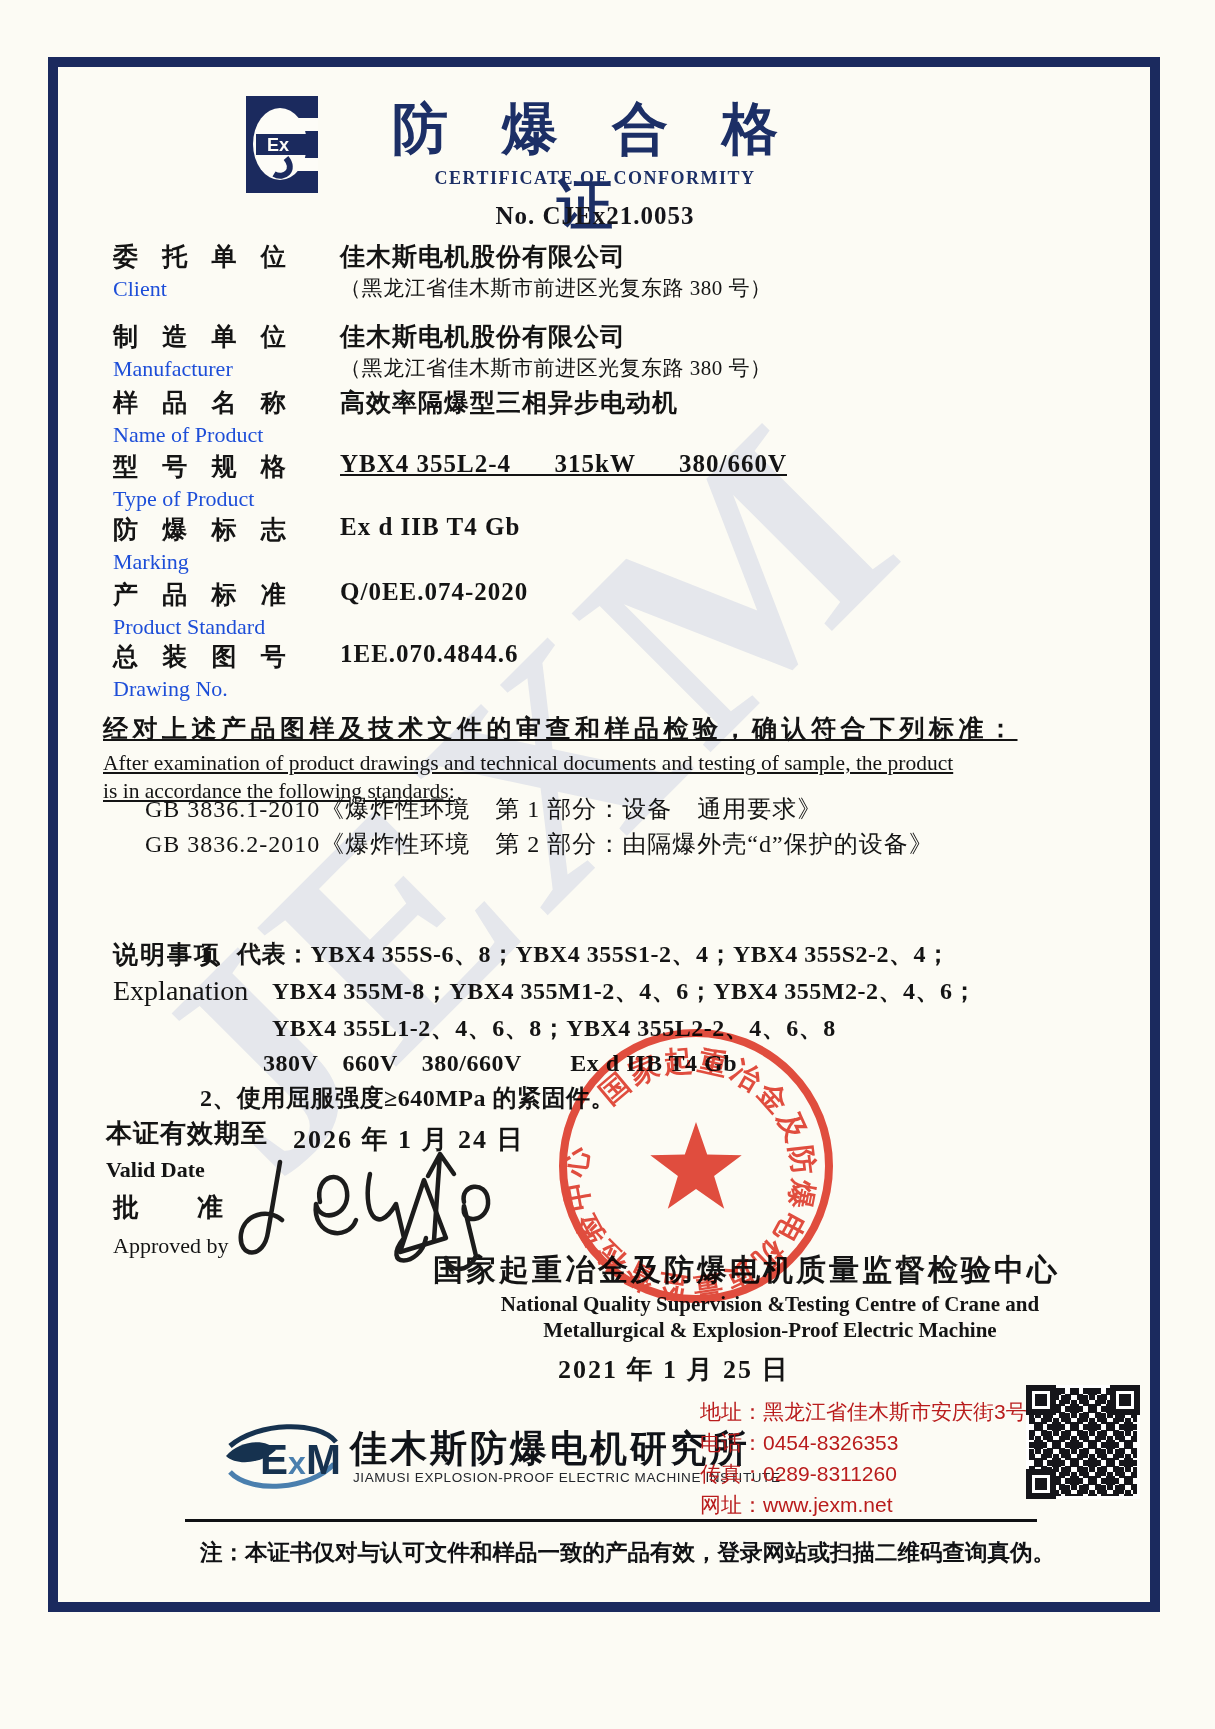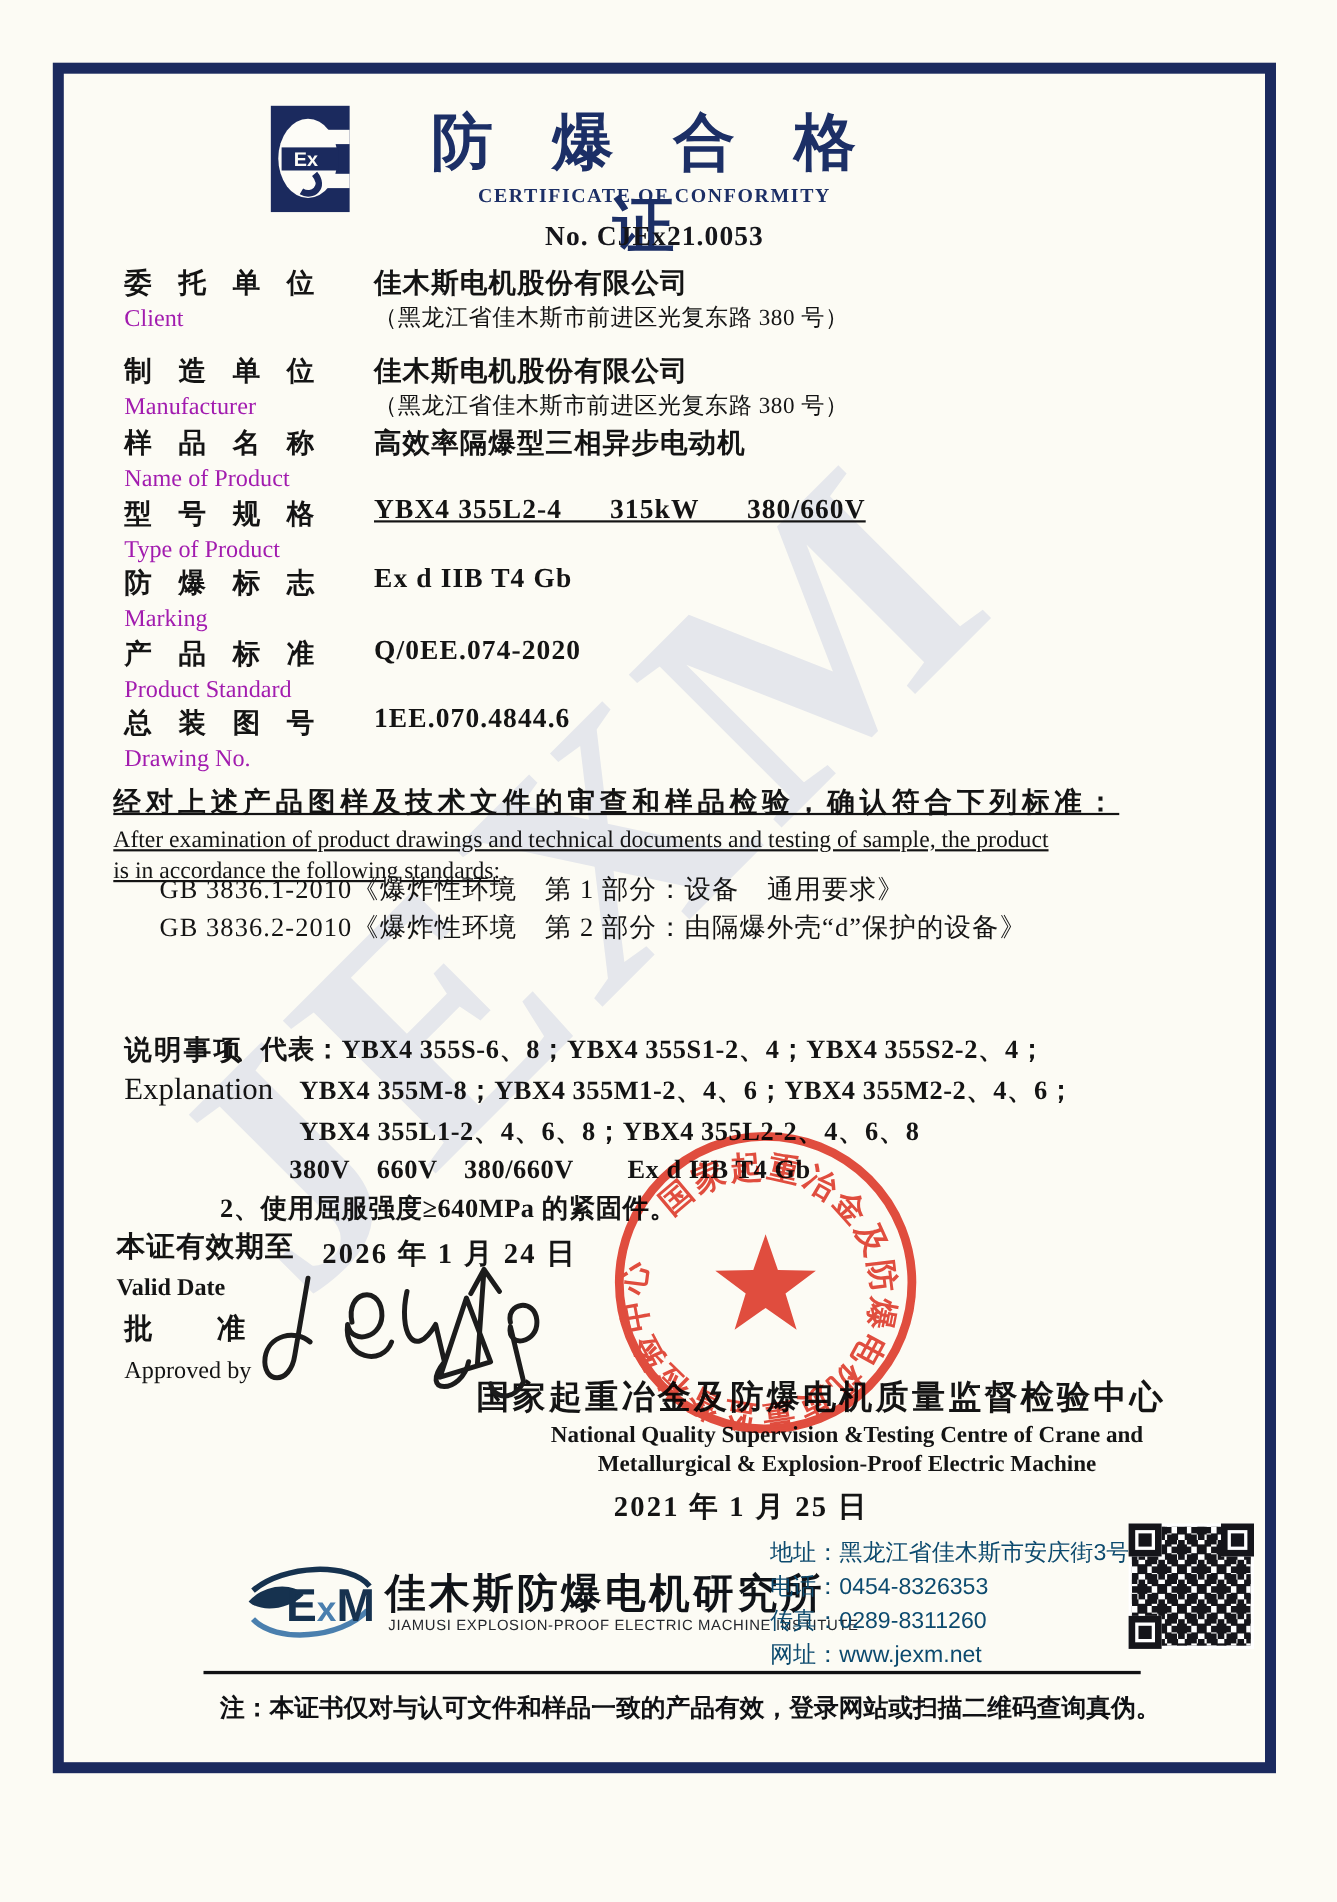--- a/index.html
+++ b/index.html
@@ -16,21 +16,21 @@
 
   
   .ex-logo{position:absolute;left:246px;top:96px;z-index:1;}
   .title-cn{position:absolute;left:350px;top:92px;width:490px;text-align:center;font-size:56px;font-weight:bold;letter-spacing:20px;color:#1c2f66;z-index:1;}
   .subtitle-en{position:absolute;left:320px;top:168px;width:550px;text-align:center;font-size:18px;font-weight:bold;letter-spacing:1.5px;color:#1c2f66;z-index:1;}
   .cert-no{position:absolute;left:320px;top:202px;width:550px;text-align:center;font-size:25px;font-weight:bold;letter-spacing:1px;color:#15151a;z-index:1;}
 
   
   .frow{position:absolute;left:113px;z-index:1;}
   .flabel-cn{font-size:25px;font-weight:bold;letter-spacing:9px;color:#141414;}
-  .flabel-en{font-size:22px;color:#a21caf;margin-top:3px;}
+  .flabel-en{font-size:22px;color:#1d4ed8;margin-top:3px;}
   .fval{position:absolute;left:227px;top:0;width:720px;font-size:25px;font-weight:bold;letter-spacing:1px;white-space:pre;}
   .fsub{position:absolute;left:227px;top:34px;width:720px;font-size:21px;letter-spacing:0.5px;white-space:pre;}
 
   
   .statement{position:absolute;left:103px;top:712px;width:1000px;z-index:1;text-decoration:underline;}
   .statement .cn{font-size:25px;font-weight:bold;letter-spacing:4.5px;}
   .statement .en{font-size:21.5px;line-height:28px;margin-top:4px;}
   .standards{position:absolute;left:145px;top:792px;width:980px;z-index:1;font-size:24px;font-weight:normal;line-height:35px;letter-spacing:1px;}
 
   
@@ -60,21 +60,21 @@
   .centre-en2{position:absolute;left:420px;top:1318px;width:700px;text-align:center;font-size:21px;font-weight:bold;z-index:1;}
   .centre-date{position:absolute;left:558px;top:1352px;font-size:26px;font-weight:bold;letter-spacing:2px;z-index:1;}
 
   
   .stamp{position:absolute;left:550px;top:1020px;z-index:3;opacity:0.9;mix-blend-mode:multiply;}
 
   
   .jexm-logo{position:absolute;left:222px;top:1420px;z-index:1;}
   .inst-cn{position:absolute;left:350px;top:1424px;font-size:37px;font-weight:bold;letter-spacing:3px;color:#101318;z-index:1;}
   .inst-en{position:absolute;left:353px;top:1470px;font-size:13.5px;letter-spacing:0.6px;color:#23262c;z-index:1;}
-  .contacts{position:absolute;left:700px;top:1396px;z-index:1;font-size:21px;line-height:31px;color:#0c4a6e;}
+  .contacts{position:absolute;left:700px;top:1396px;z-index:1;font-size:21px;line-height:31px;color:#b91c1c;}
   .qr{position:absolute;left:1026px;top:1385px;width:114px;height:114px;background:#fff;z-index:1;}
   .qr-noise{position:absolute;inset:3px;
     background-image:repeating-conic-gradient(#15151a 0% 25%, transparent 0% 50%),repeating-conic-gradient(#15151a 0% 25%, transparent 0% 50%);
     background-size:12px 12px,18px 18px;background-position:0 0,5px 7px;}
   .finder{position:absolute;width:30px;height:30px;border:6px solid #15151a;background:#fff;box-sizing:border-box;}
   .finder .dot{position:absolute;left:3px;top:3px;width:12px;height:12px;background:#15151a;}
   .f-tl{left:0;top:0;} .f-tr{right:0;top:0;} .f-bl{left:0;bottom:0;}
 
   .divider{position:absolute;left:185px;top:1519px;width:852px;height:3px;background:#101114;z-index:1;}
   .note{position:absolute;left:200px;top:1537px;width:860px;font-size:22.5px;font-weight:bold;color:#101114;z-index:1;}

